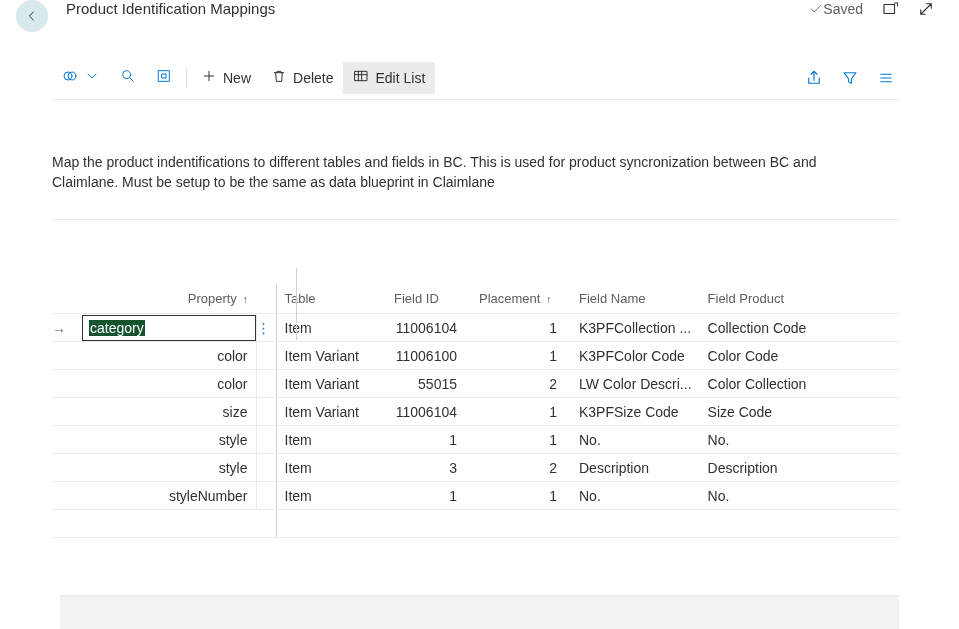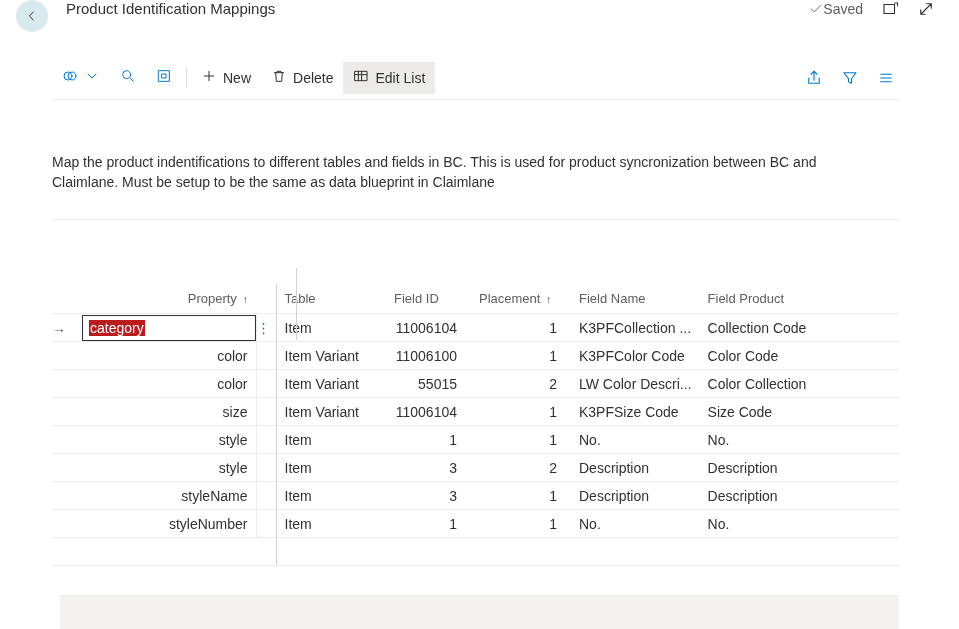--- a/index.html
+++ b/index.html
@@ -140,21 +140,21 @@
     padding: 0;
   }
   .cell-input-wrap {
     border: 1px solid #323130;
     height: 26px;
     display: flex; align-items: center;
     padding: 0 6px;
     background: #fff;
   }
   .cell-input-wrap .seltext {
-    background: #b91c1c;
+    background: #14532d;
     color: #fff;
     padding: 0 1px;
   }
   .grid th.col-menu, .grid td.col-menu {
     border-right: 1px solid #d2d0ce;
   }
   .grid td.col-property, .grid th.col-property {
     padding-left: 6px;
   }
 
@@ -388,30 +388,20 @@
               <td class="col-property">style</td>
               <td class="col-menu row-menu"></td>
               <td class="col-table">Item</td>
               <td class="col-fieldid num">3</td>
               <td class="col-placement num">2</td>
               <td class="col-fieldname">Description</td>
               <td class="col-fieldcaption">Description</td>
             </tr>
             <tr>
               <td class="col-arrow row-indicator"></td>
-              <td class="col-property">styleName</td>
-              <td class="col-menu row-menu"></td>
-              <td class="col-table">Item</td>
-              <td class="col-fieldid num">3</td>
-              <td class="col-placement num">1</td>
-              <td class="col-fieldname">Description</td>
-              <td class="col-fieldcaption">Description</td>
-            </tr>
-            <tr>
-              <td class="col-arrow row-indicator"></td>
               <td class="col-property">styleNumber</td>
               <td class="col-menu row-menu"></td>
               <td class="col-table">Item</td>
               <td class="col-fieldid num">1</td>
               <td class="col-placement num">1</td>
               <td class="col-fieldname">No.</td>
               <td class="col-fieldcaption">No.</td>
             </tr>
             <tr>
               <td class="col-arrow">&nbsp;</td>

